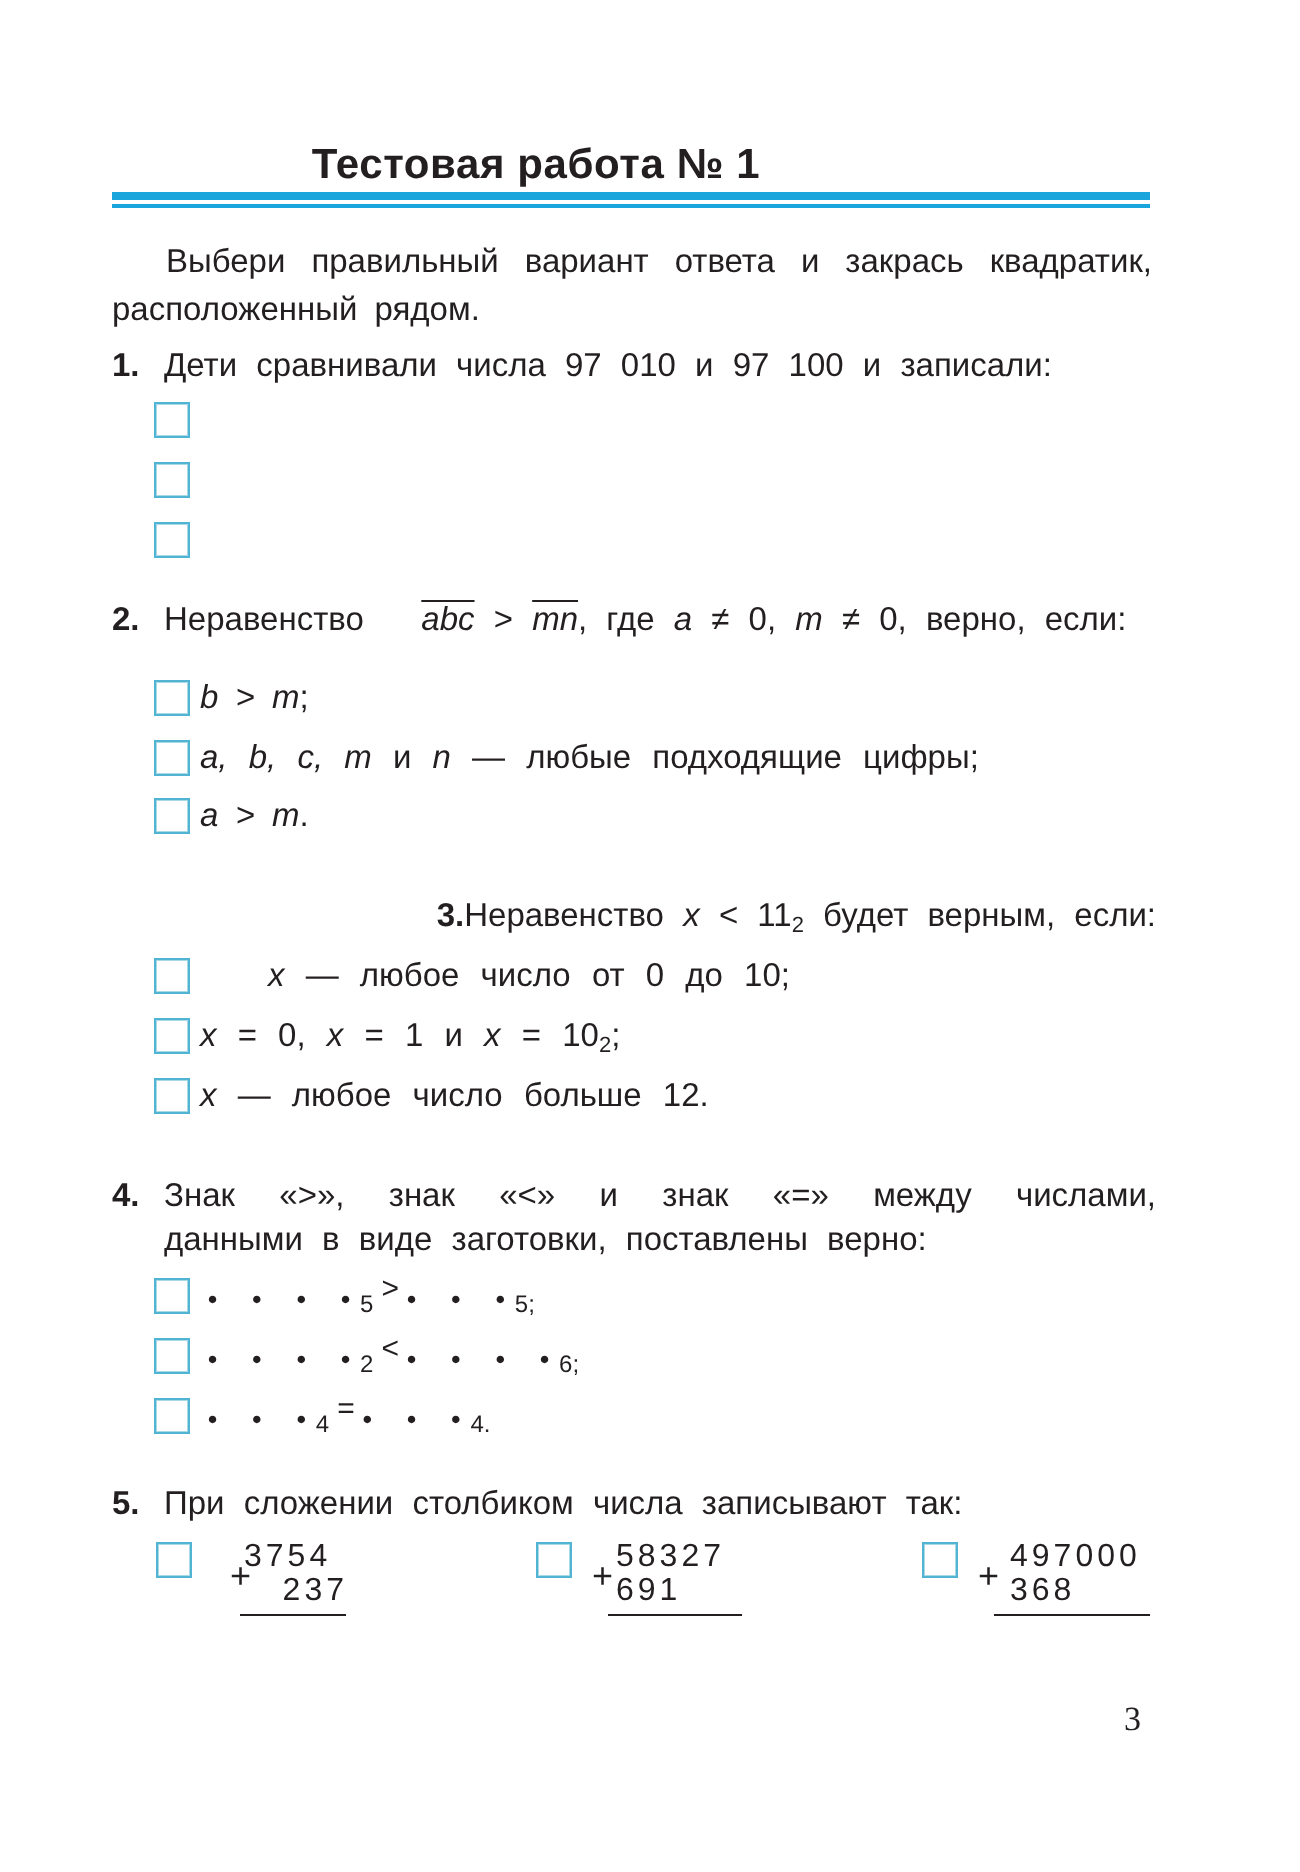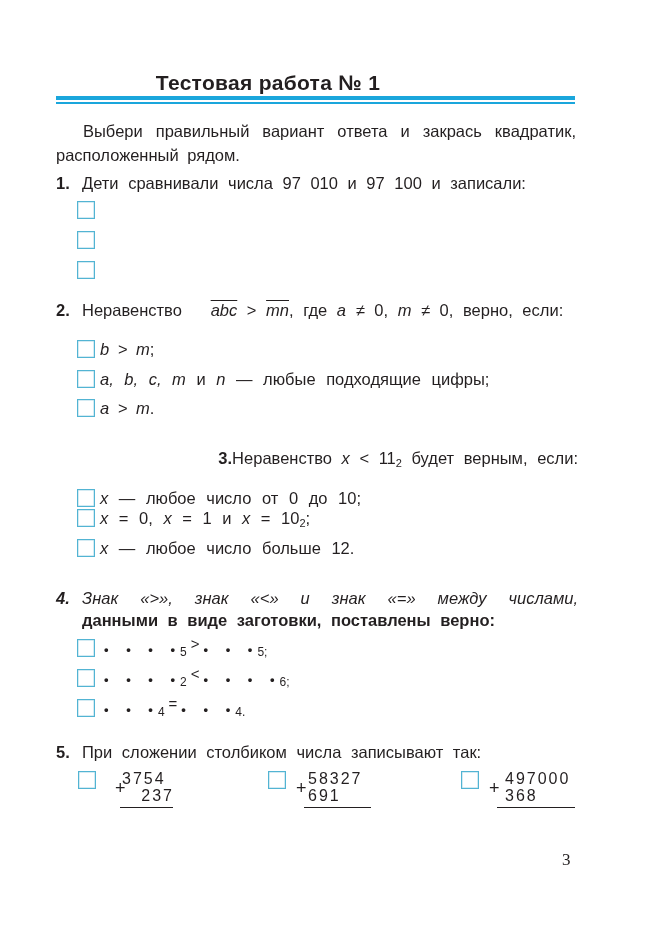--- a/index.html
+++ b/index.html
@@ -7,21 +7,21 @@
          font-family: "Liberation Sans", "DejaVu Sans", sans-serif; color: #231f20; }
   .abs { position: absolute; }
   .title { left: 0; width: 536px; top: 71px; text-align: center; font-weight: bold;
            font-size: 21px; letter-spacing: 0.3px; }
   .rule-thick { left: 56px; width: 519px; top: 96px; height: 4px; background: #1aa6dc; }
   .rule-thin { left: 56px; width: 519px; top: 102px; height: 1.5px; background: #1aa6dc; }
   .intro { left: 56px; width: 520px; top: 119px; font-size: 16.5px; line-height: 24px;
            text-indent: 27px; text-align: justify; word-spacing: 4px; }
   .q { left: 56px; width: 522px; font-size: 16.5px; line-height: 24px; word-spacing: 5px; }
   .qnum { font-weight: bold; display: inline-block; width: 26px; }
-  .q-cont { padding-left: 26px; font-weight: bold; }
+  .q-cont { padding-left: 26px; }
   .opt { left: 77px; height: 22px; font-size: 16.5px; line-height: 22px; display: flex; align-items: center; word-spacing: 4px; }
   .box { width: 18px; height: 18px; border: 1.5px solid #52b4d3; box-sizing: border-box;
          background: #fff; margin-right: 9px; flex: none; box-shadow: inset 0 0 0 0.5px #a9d8e8; }
   .box.tight { margin-right: 5px; }
   i { font-style: italic; }
   .ovl { text-decoration: overline; font-style: italic; }
   sub { font-size: 11px; vertical-align: -3px; line-height: 0; }
   .dots { letter-spacing: 5px; font-weight: bold; font-size: 13px; }
   .small { font-size: 12px; vertical-align: -2px; }
   .sign { font-size: 15px; vertical-align: 5px; margin: 0 4px; }
@@ -64,34 +64,34 @@
   <span style="word-spacing:6px;"><i>a, b, c, m</i><span> и </span><i>n</i><span> — любые подходящие цифры;</span></span>
 </div>
 <div class="abs opt" style="top:397px;">
   <span class="box tight"></span>
   <span><i>a &gt; m</i><span>.</span></span>
 </div>
 
 <div class="abs q" style="top:446px;text-align:right;">
   <span class="qnum">3.</span><span>Неравенство</span> <i>x</i> <span>&lt;</span> <span>11</span><sub>2</sub> <span>будет верным, если:</span>
 </div>
-<div class="abs opt" style="top:487px;">
+<div class="abs opt" style="top:477px;gap:34px;">
   <span class="box tight"></span>
   <span style="word-spacing:6px;"><i>x</i><span> — любое число от 0 до 10;</span></span>
 </div>
 <div class="abs opt" style="top:507px;">
   <span class="box tight"></span>
   <span style="word-spacing:6px;"><i>x</i><span> = 0, </span><i>x</i><span> = 1 и </span><i>x</i><span> = 10</span><sub>2</sub><span>;</span></span>
 </div>
 <div class="abs opt" style="top:537px;">
   <span class="box tight"></span>
   <span style="word-spacing:6px;"><i>x</i><span> — любое число больше 12.</span></span>
 </div>
 
-<div class="abs q" style="top:586px; text-align: justify; text-align-last: justify; font-style: italic;">
+<div class="abs q" style="top:586px; text-align: justify; text-align-last: justify;">
   <span class="qnum">4.</span><span>Знак «&gt;», знак «&lt;» и знак «=» между числами,</span>
 </div>
 <div class="abs q" style="top:608px;">
   <span class="q-cont">данными в виде заготовки, поставлены верно:</span>
 </div>
 <div class="abs opt" style="top:637px;">
   <span class="box"></span>
   <span><span class="dots">• • • •</span><span class="small">5</span><span class="sign">&gt;</span><span class="dots">• • •</span><span class="small">5</span><span class="small">;</span></span>
 </div>
 <div class="abs opt" style="top:667px;">

